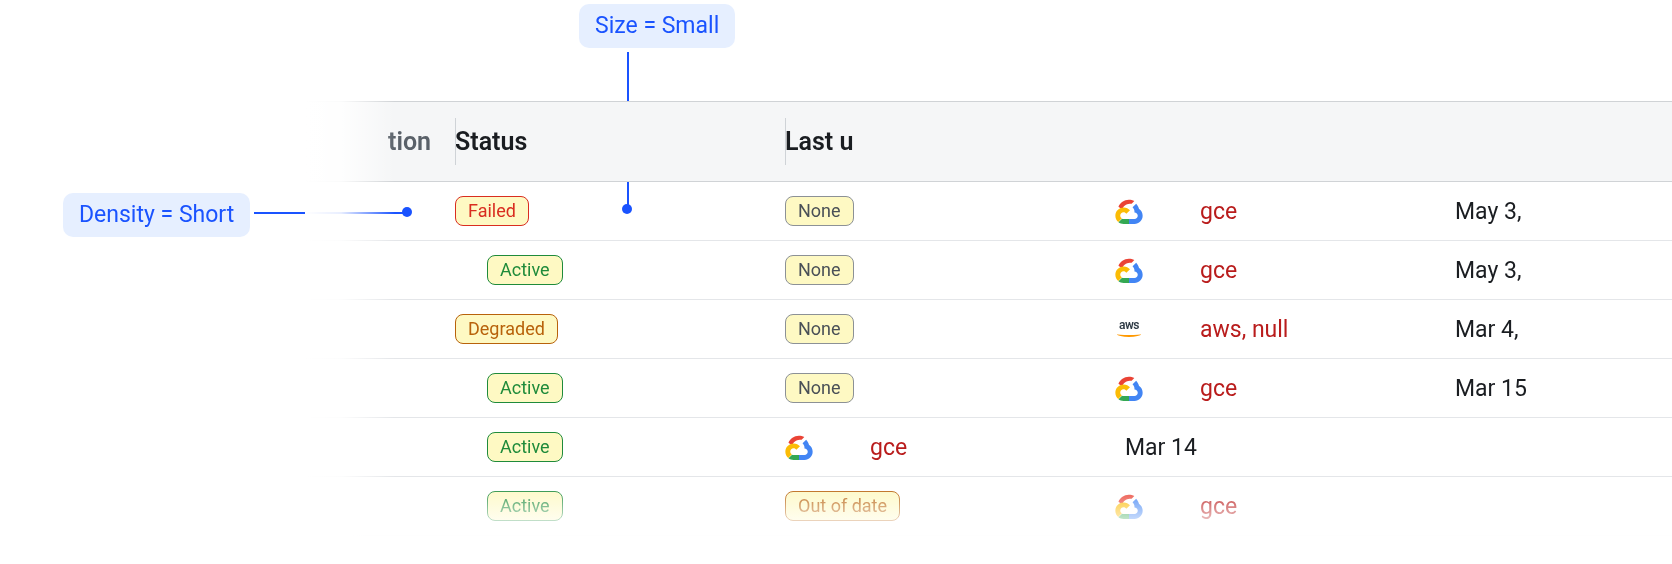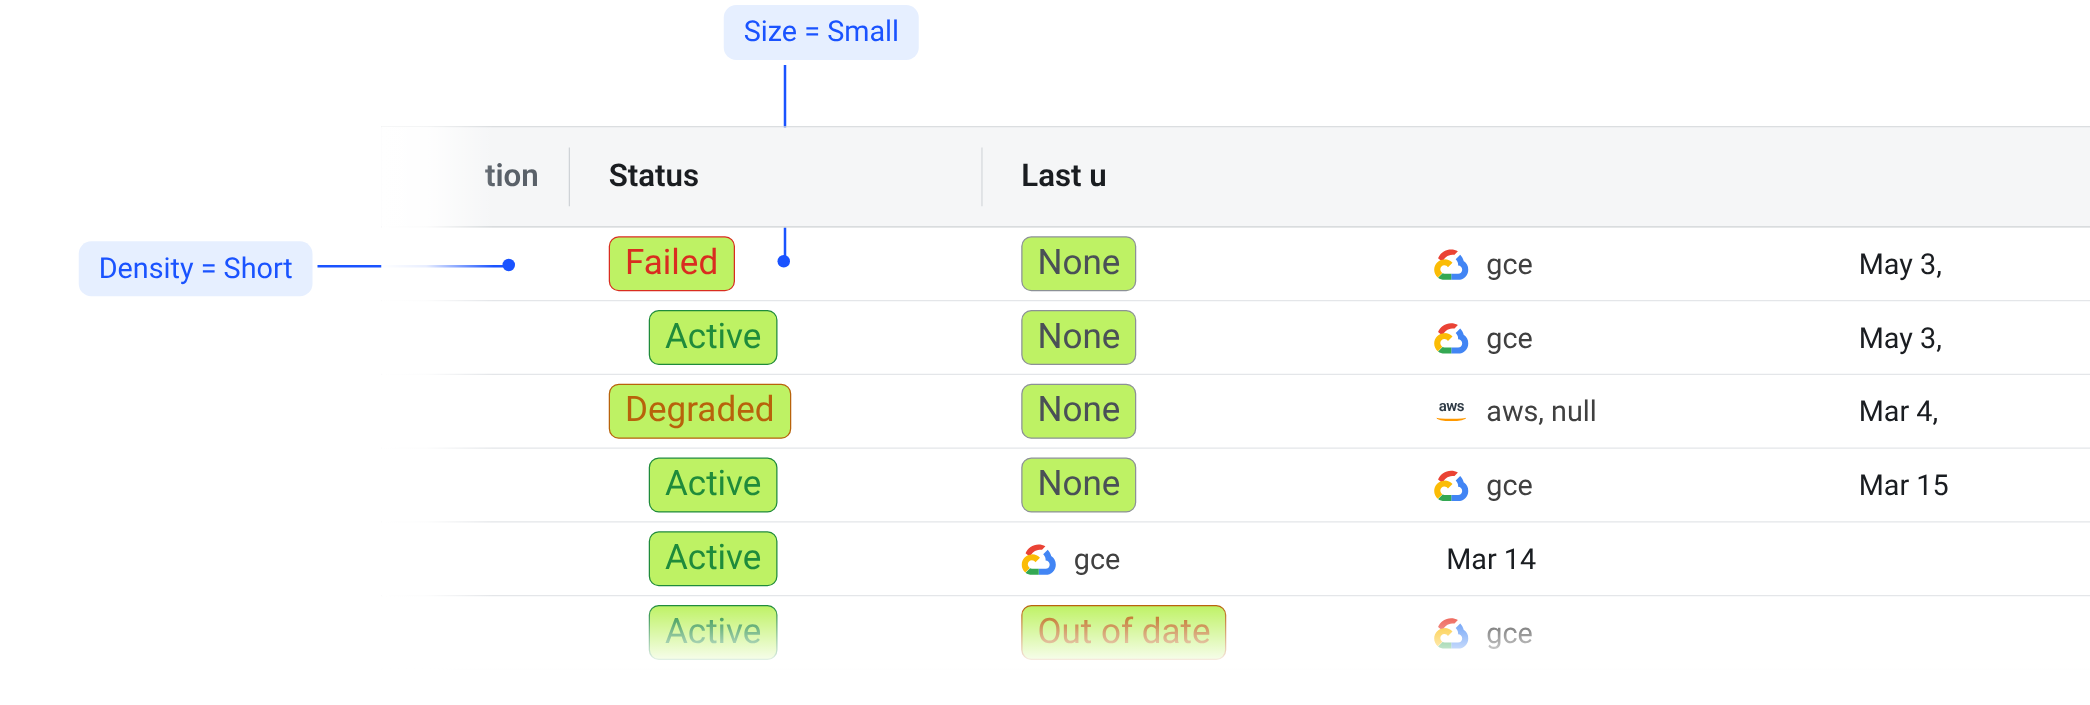--- a/index.html
+++ b/index.html
@@ -84,21 +84,20 @@
       border-bottom: 1px solid #d0d3d6;
       color: #1a1d21;
       font-size: 25px;
       font-weight: 600;
     }
     .col {
       display: flex;
       align-items: center;
       height: 100%;
       position: relative;
-      padding-left: 32px;
     }
     .col.sep::before {
       content: '';
       position: absolute;
       left: 0; top: 20%; bottom: 20%;
       width: 1px;
       background: #cfd3d7;
     }
     .col.c-ation    { width: 150px; padding-left: 0; justify-content: flex-end; padding-right: 24px; color: #5a6169;}
     .col.c-status   { width: 330px; }
@@ -114,42 +113,42 @@
       font-size: 23px;
       color: #1a1d21;
     }
 
     .badge {
       display: inline-flex;
       align-items: center;
       border: 1.5px solid;
       border-radius: 8px;
       padding: 2px 12px 3px;
-      font-size: 28px;
+      font-size: 18px;
       font-weight: 400;
       line-height: 1.3;
-      background: #bef264;
+      background: #fef9c3;
     }
     .badge.red    { color: #d92d20; border-color: #d92d20; }
     .badge.green  { color: #1f8b3b; border-color: #1f8b3b; margin-left: 32px; }
     .badge.orange { color: #b8620b; border-color: #b8620b; }
     .badge.gray   { color: #4a5057; border-color: #8c9196; }
 
     .prov {
       display: inline-flex;
       align-items: center;
       gap: 14px;
     }
     .prov-icon {
       width: 28px; height: 28px;
       display: inline-flex;
       align-items: center;
       justify-content: center;
     }
-    .prov-text { color: #404040; }
+    .prov-text { color: #b91c1c; margin-left: 43px; }
 
     .aws-txt {
       font-size: 12px;
       font-weight: 600;
       letter-spacing: -0.5px;
       color: #2f3b46;
       position: relative;
       line-height: 0.8;
     }
     .aws-smile {

